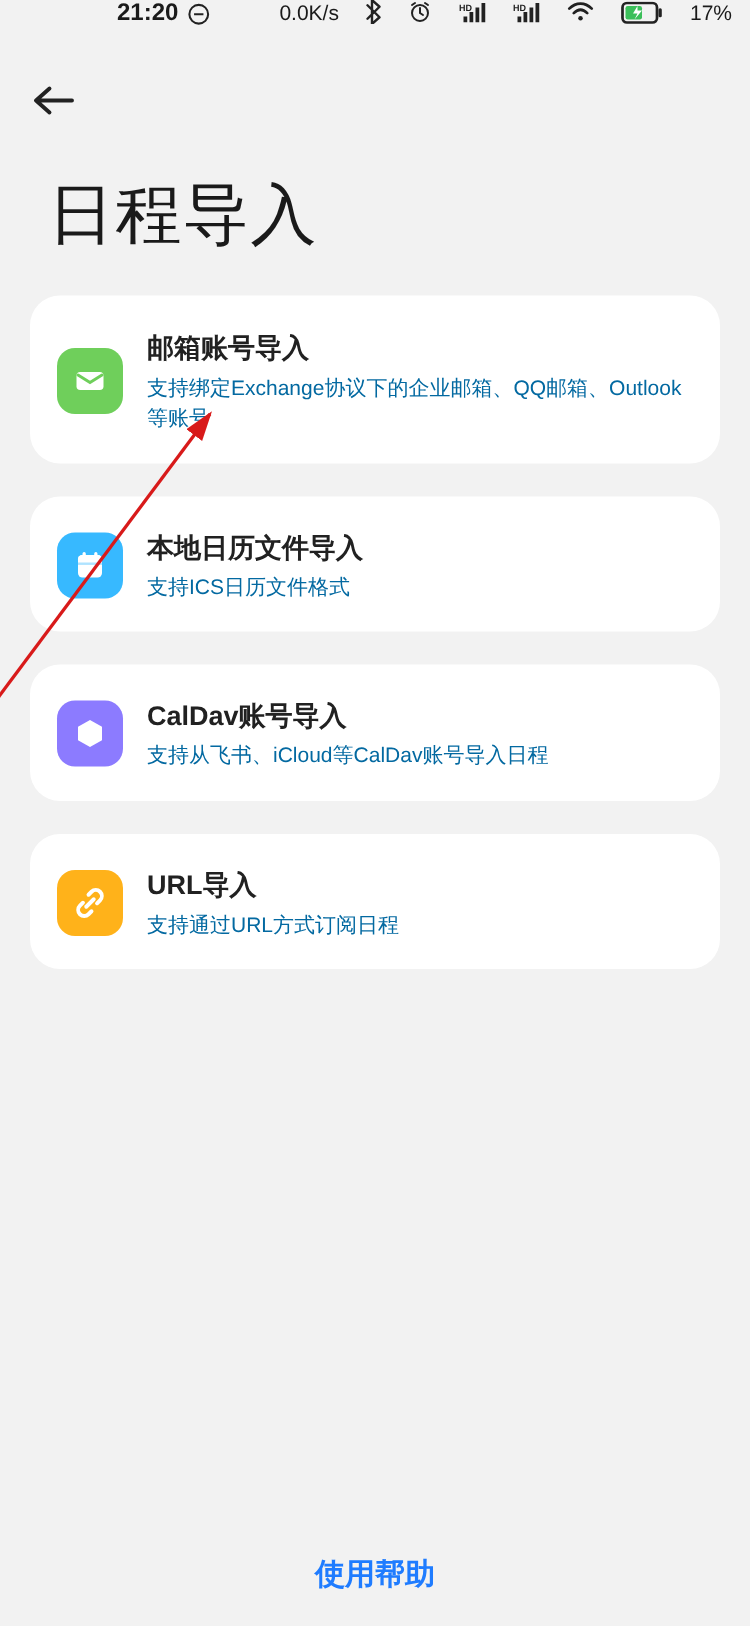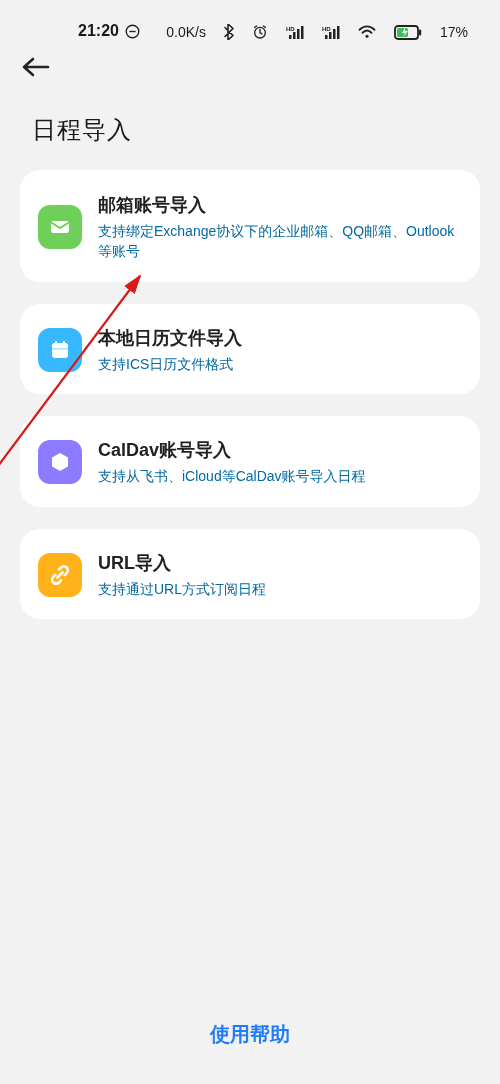--- a/index.html
+++ b/index.html
@@ -8,23 +8,23 @@
     background: #f2f2f2;
     font-family: -apple-system, "Helvetica Neue", Arial, sans-serif;
     color: #1a1a1a;
     position: relative;
     overflow: hidden;
   }
 
   
   .status-bar {
     height: 40px;
-    padding: 0 32px 0 78px;
-    display: flex;
-    align-items: flex-end;
+    padding: 0 12px 0 78px;
+    display: flex;
+    align-items: flex-start;
     font-size: 16px;
     font-weight: 600;
   }
   .status-bar .time { display: flex; align-items: center; gap: 6px; }
   .status-bar .spacer { flex: 1; }
   .status-bar .right { display: flex; align-items: center; gap: 18px; font-size: 14px; font-weight: 500;}
   .status-bar svg { display: block; }
 
   
   .nav-row {
@@ -32,21 +32,21 @@
     display: flex;
     align-items: center;
     padding: 0 16px;
   }
   .back-btn {
     width: 40px; height: 40px;
     display: flex; align-items: center; justify-content: center;
     border: none; background: transparent;
   }
   .page-title {
-    font-size: 24px;
+    font-size: 44px;
     font-weight: 500;
     padding: 18px 32px 24px 32px;
     letter-spacing: 1px;
   }
 
   
   .cards {
     padding: 0 20px;
     display: flex;
     flex-direction: column;
@@ -78,21 +78,21 @@
   .card .subtitle {
     font-size: 14px;
     line-height: 1.45;
     color: #0369a1;
     margin-top: 4px;
   }
 
   
   .help-btn {
     position: absolute;
-    bottom: 36px;
+    bottom: 21px;
     left: 0; right: 0;
     text-align: center;
     font-size: 20px;
     font-weight: 700;
     color: #1f7cff;
     border: none;
     background: transparent;
     width: 100%;
   }
 

